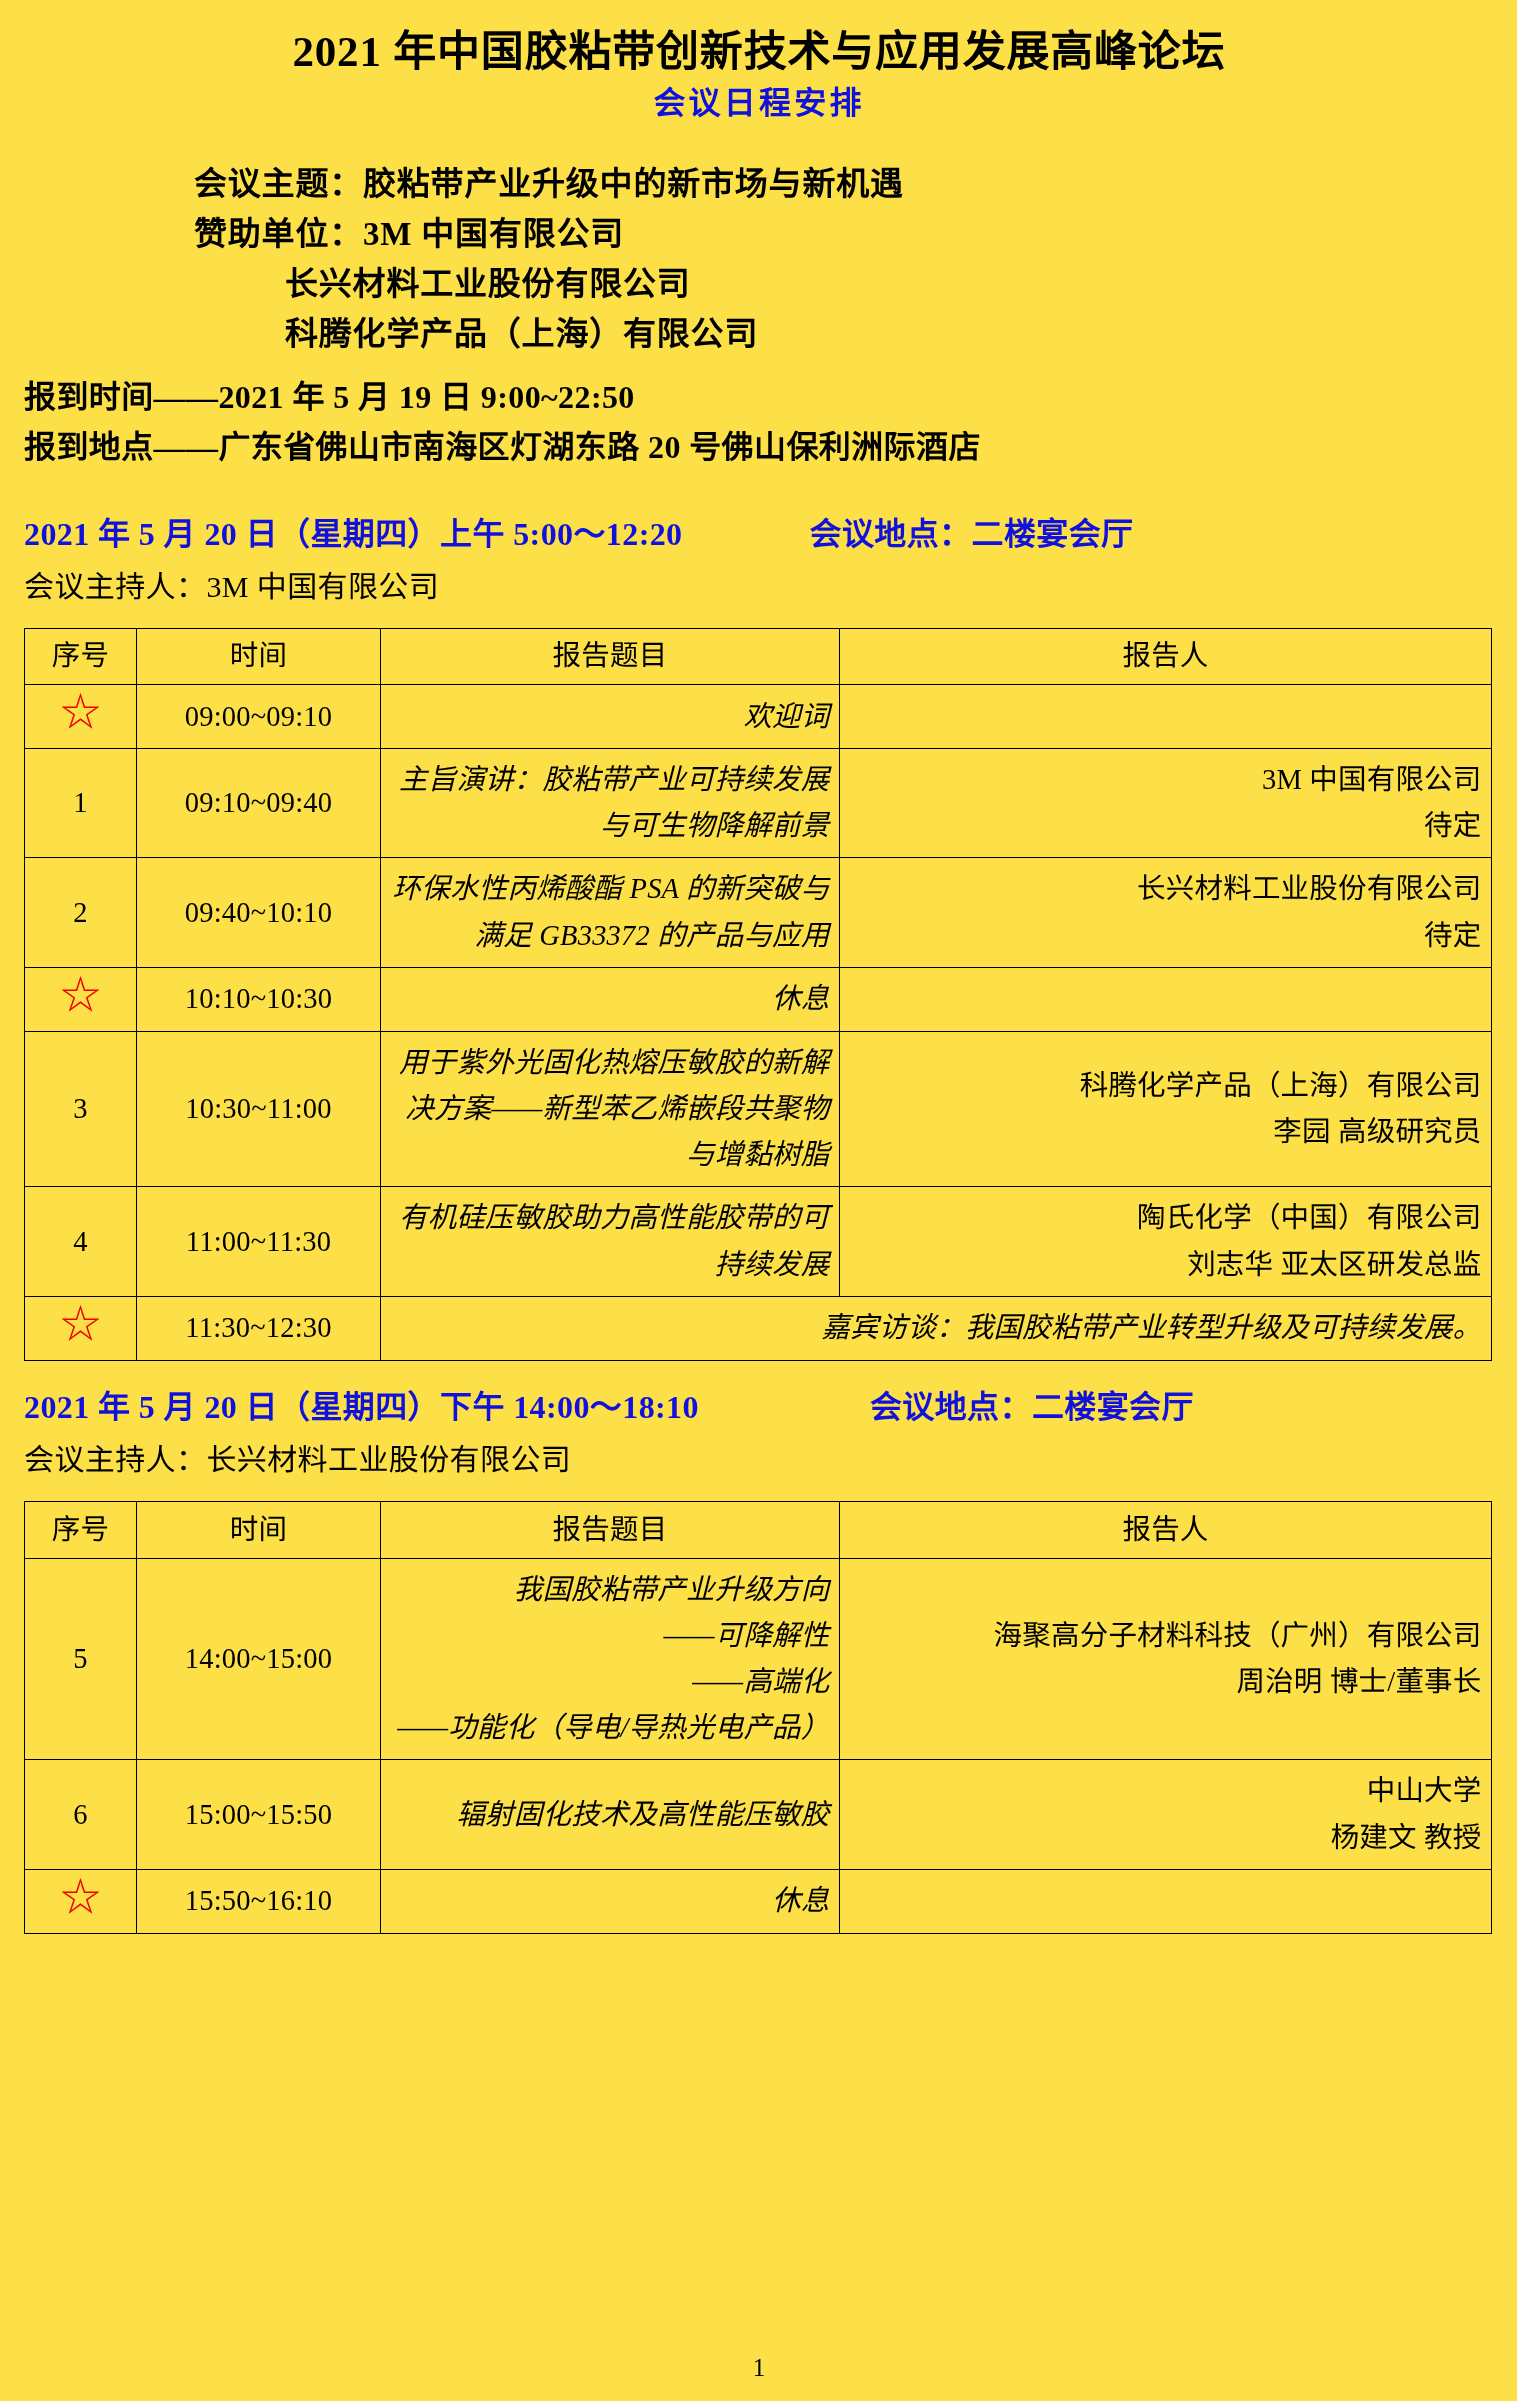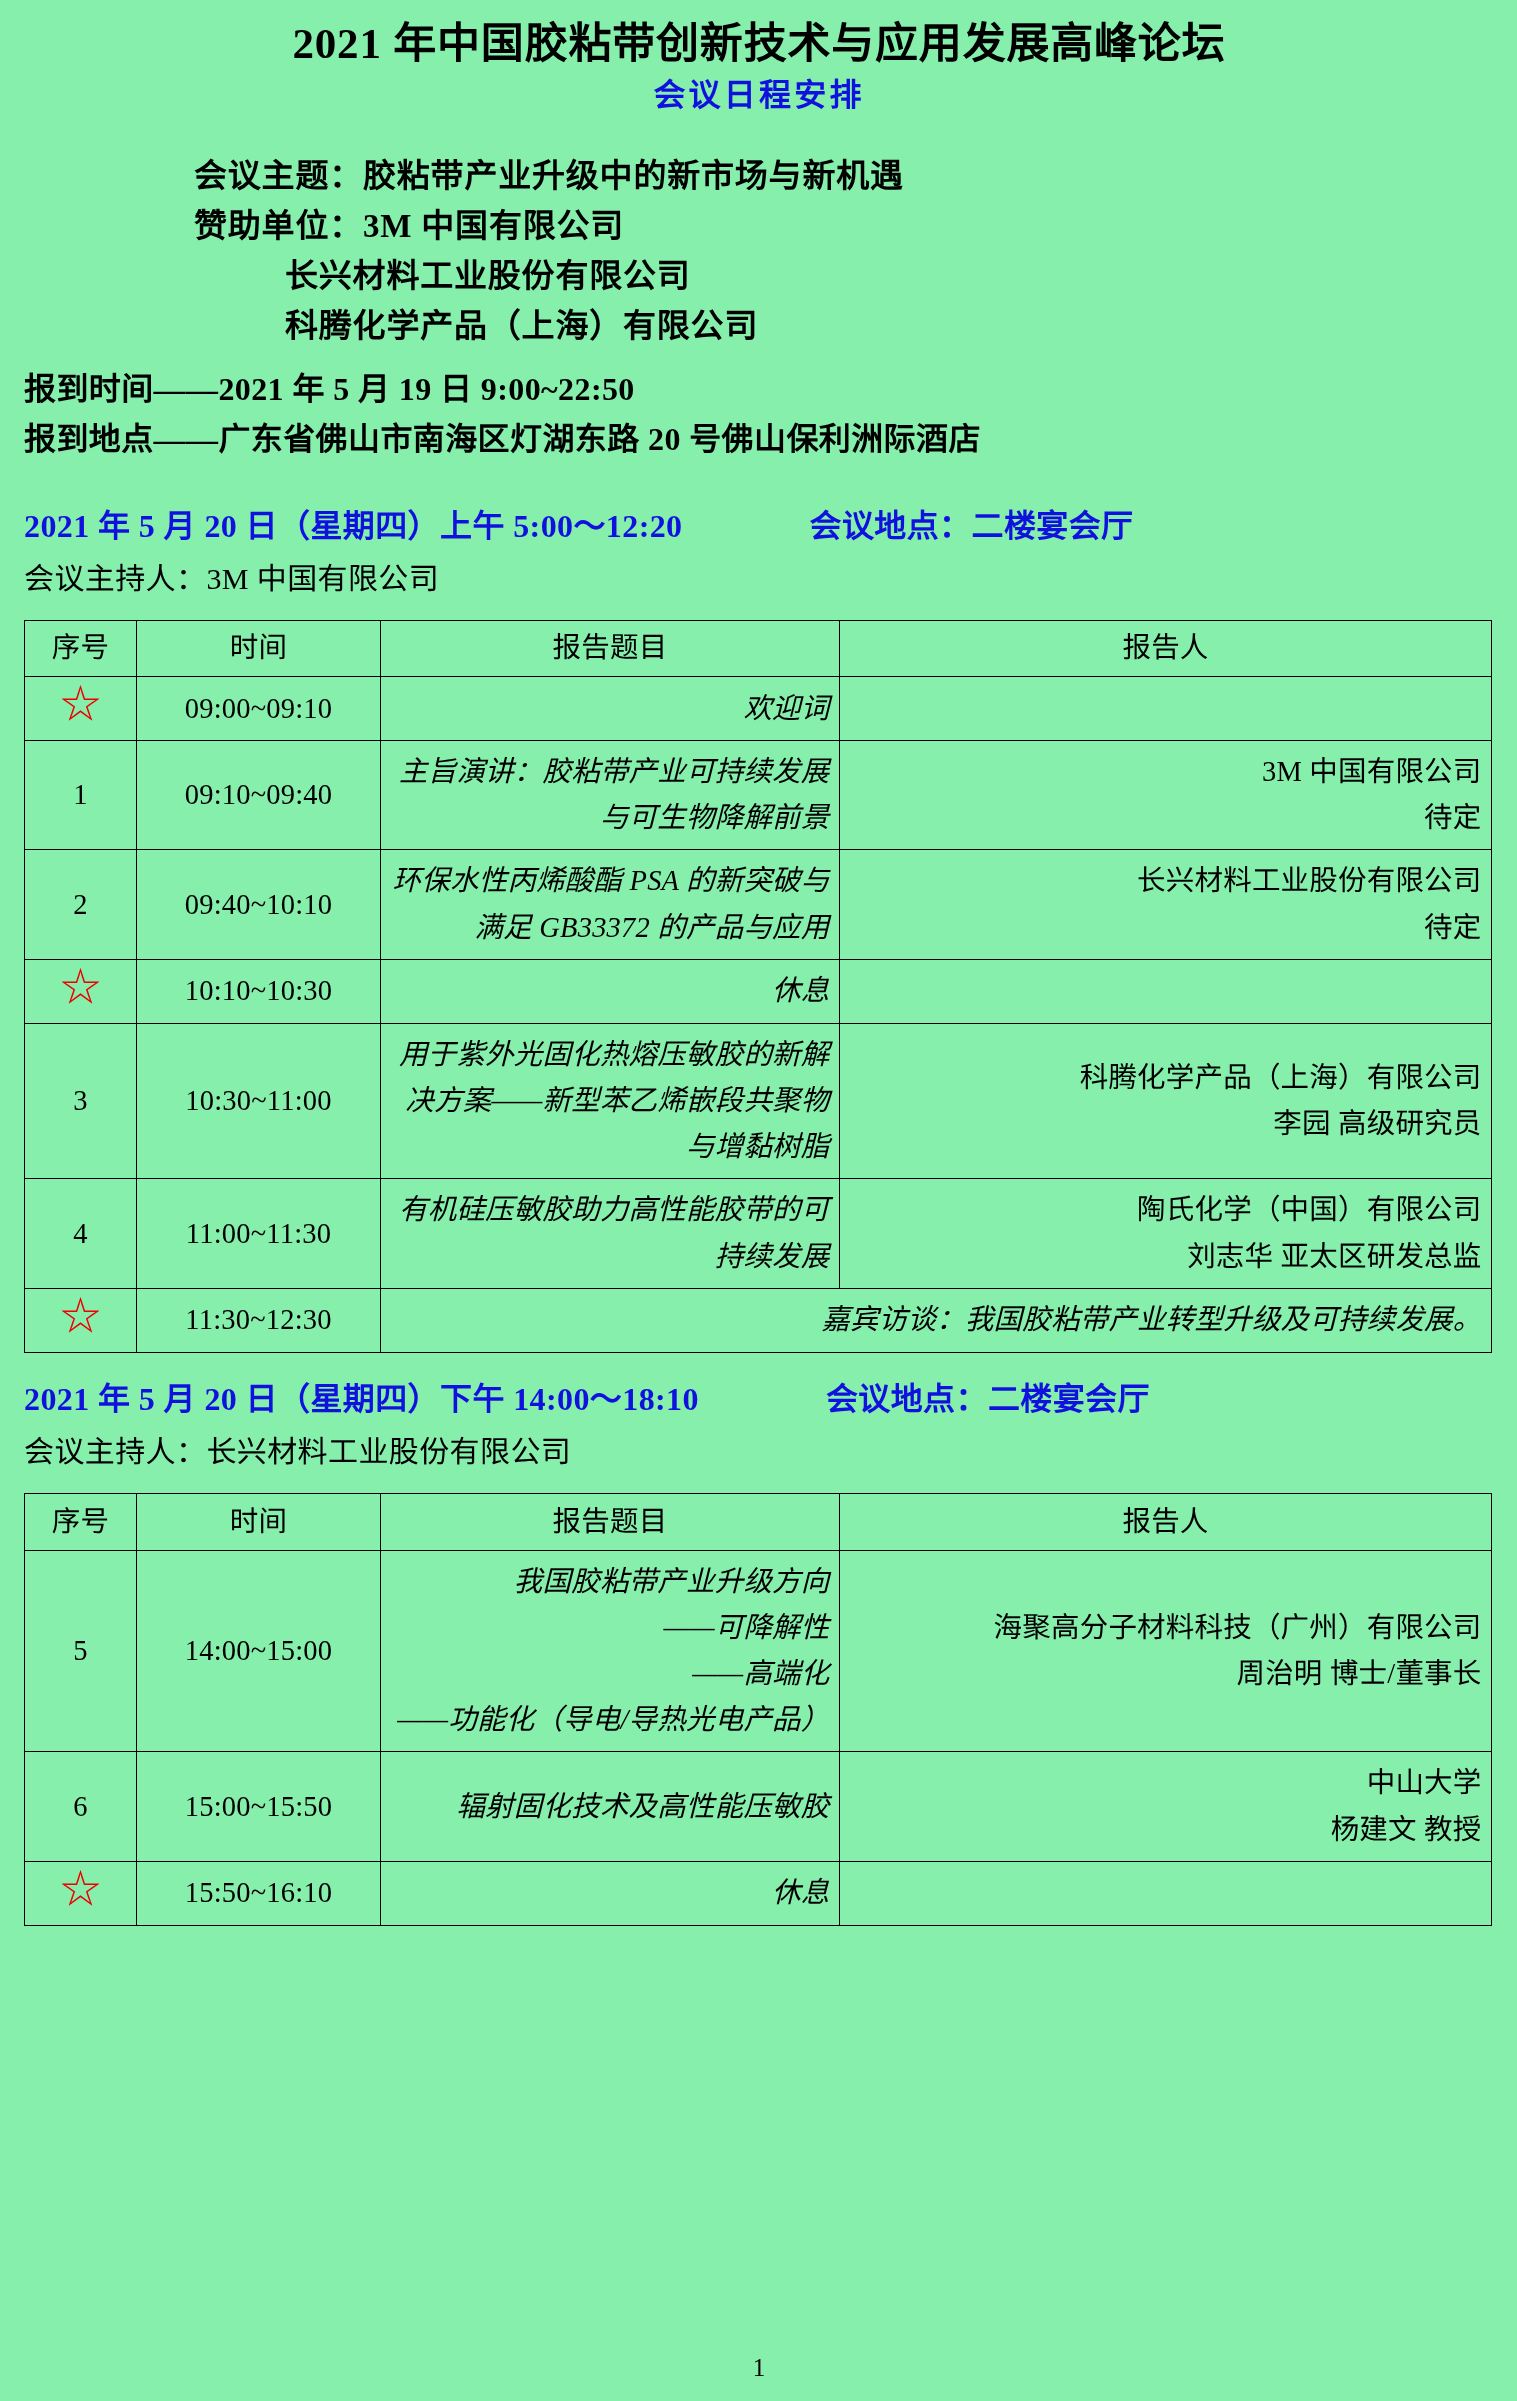--- a/index.html
+++ b/index.html
@@ -10,23 +10,23 @@
   }
   body {
     font-family: "Liberation Serif", "DejaVu Serif", serif;
     color: #000000;
   }
   .page {
     position: relative;
     width: 1518px;
     height: 2401px;
     margin: 0 auto;
-    background: #86efac;
+    background: #fde047;
     box-sizing: border-box;
-    padding: 8px 24px;
+    padding: 16px 24px;
     overflow: hidden;
   }
 
   
   .doc-title {
     text-align: center;
     font-size: 43px;
     font-weight: bold;
     letter-spacing: 0.8px;
     line-height: 1.18;
@@ -80,21 +80,21 @@
   
   .session-head {
     display: flex;
     align-items: baseline;
     color: #1111dd;
     font-weight: bold;
     font-size: 32px;
     letter-spacing: 0.4px;
     padding-top: 35px;
   }
-  .session-head.tight { padding-top: 20.6px; }
+  .session-head.tight { padding-top: 20.6px; gap: 44px; }
   .session-datetime { flex: 0 0 auto; }
   .session-venue { margin-left: 127px; flex: 0 0 auto; }
 
   .session-host {
     font-size: 30px;
     padding-top: 8px;
     padding-bottom: 8px;
     letter-spacing: 0.4px;
   }
 

